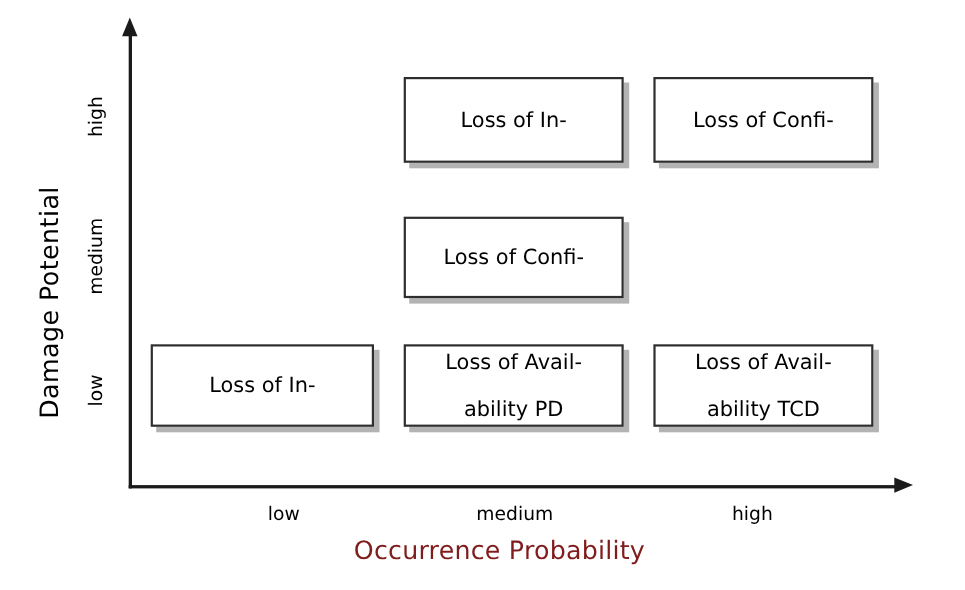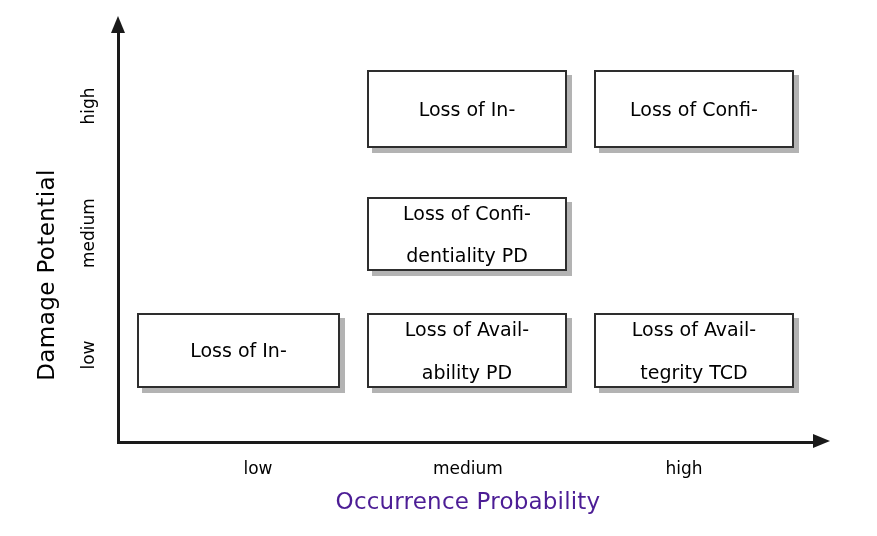--- a/index.html
+++ b/index.html
@@ -66,27 +66,27 @@
     transform: rotate(-90deg);
     transform-origin: 50% 50%;
     font-family: "DejaVu Sans", sans-serif;
     font-size: 23px;
     color: #000000;
     white-space: nowrap;
     letter-spacing: 0.4px;
   }
   #x-axis-title {
     position: absolute;
-    left: 118px;
+    left: 104px;
     top: 488px;
     width: 700px;
     text-align: center;
     font-family: "DejaVu Sans", sans-serif;
     font-size: 23px;
-    color: #4c1d95;
+    color: #7f1d1d;
     white-space: nowrap;
     letter-spacing: 0.2px;
   }
 
   
   .y-tick {
     position: absolute;
     width: 110px;
     text-align: center;
     transform: rotate(-90deg);
@@ -173,30 +173,29 @@
   <div class="risk-box col-medium row-high">
     <span class="line1">Loss of In-</span>
   </div>
 
   <div class="risk-box col-high row-high">
     <span class="line1">Loss of Confi-</span>
   </div>
 
   <div class="risk-box col-medium row-medium">
     <span class="line1">Loss of Confi-</span>
-    <span class="line2">dentiality PD</span>
   </div>
 
   <div class="risk-box col-low row-low">
     <span class="line1">Loss of In-</span>
   </div>
 
   <div class="risk-box col-medium row-low">
     <span class="line1">Loss of Avail-</span>
     <span class="line2">ability PD</span>
   </div>
 
   <div class="risk-box col-high row-low">
     <span class="line1">Loss of Avail-</span>
-    <span class="line2">tegrity TCD</span>
+    <span class="line2">ability TCD</span>
   </div>
 
 </div>
 
 </body></html>

